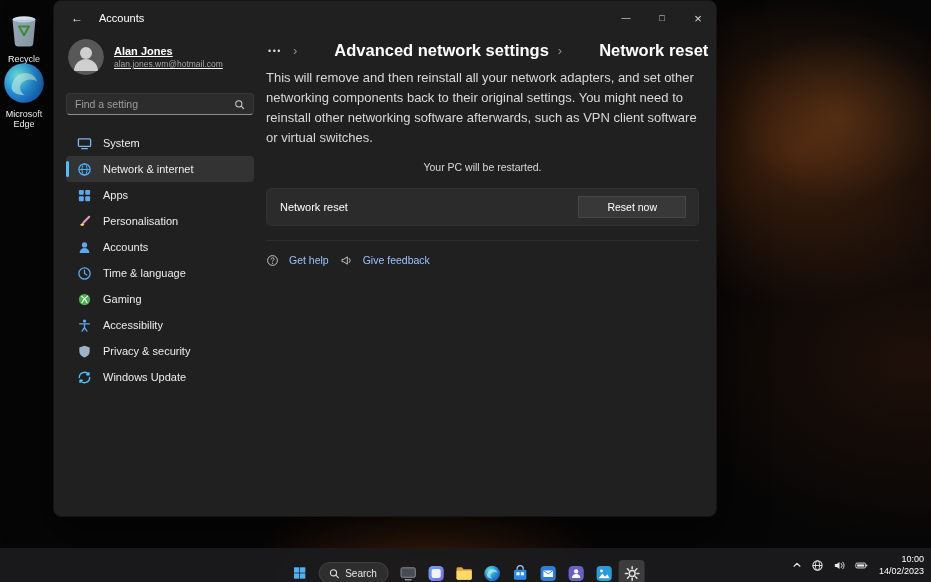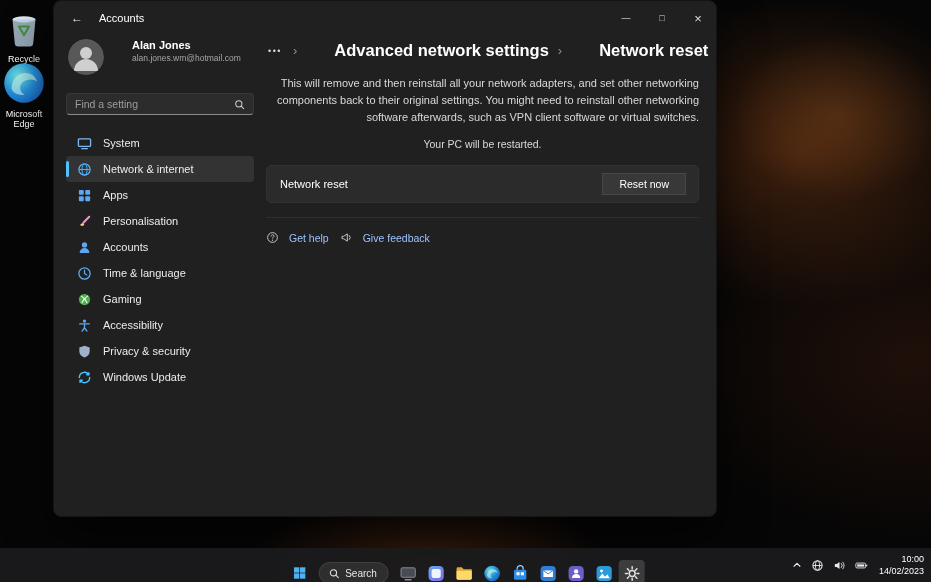--- a/index.html
+++ b/index.html
@@ -32,45 +32,45 @@
   }
   .titlebar { height:34px; display:flex; align-items:center; padding-left:10px; position:relative; }
   .back-btn { width:26px; height:26px; display:grid; place-items:center; color:#e8e8e8; font-size:12px; border-radius:4px; }
   .titlebar-title { font-size:11px; color:#fff; margin-left:9px; }
   .win-controls { position:absolute; right:0; top:0; height:100%; display:flex; }
   .win-btn { width:36px; height:100%; display:grid; place-items:center; color:#dcdcdc; font-size:9px; }
   .win-btn.close-btn { font-size:13px; }
 
   
   .sidebar { position:absolute; left:0; top:34px; width:212px; bottom:0; padding:4px 12px 0; }
-  .profile { display:flex; gap:28px; margin-left:2px; }
+  .profile { display:flex; align-items:center; gap:10px; margin-left:2px;text-decoration:underline; }
   .avatar { width:36px; height:36px; border-radius:50%; overflow:hidden; flex:none; }
   .profile-name { font-size:11px; font-weight:700; color:#fff; }
   .profile-email { font-size:8.5px; color:#a6a6a6; margin-top:2px; }
   .search-box { margin-top:18px; height:22px; background:#2c2c2c; border:1px solid #383838; border-bottom-color:#8d8d8d; border-radius:4px; display:flex; align-items:center; padding:0 8px;gap:48px; }
   .search-box input { flex:1; background:none; border:none; outline:none; color:#e8e8e8; font-size:10.5px; font-family:inherit; min-width:0; }
   .search-box input::placeholder { color:#9d9d9d; }
   .search-icon { width:11px; height:11px; flex:none; }
   .nav { margin-top:15px; display:flex; flex-direction:column; }
   .nav-item { height:26px; display:flex; align-items:center; gap:11px; padding-left:11px; border-radius:4px; position:relative; color:#ececec; font-size:11px; cursor:default; }
   .nav-item.selected { background:#333333; }
   .nav-item.selected::before { content:""; position:absolute; left:0; top:5px; bottom:5px; width:3px; border-radius:2px; background:var(--accent,#4cc2ff); }
   .nav-icon { width:15px; height:15px; flex:none; }
 
   
   .main { position:absolute; left:212px; top:34px; right:17px; bottom:0; }
   .breadcrumb { display:flex; align-items:center; gap:9px; margin-top:6px; }
   .crumb-overflow { color:#d8d8d8; font-size:9px; letter-spacing:1.5px; padding:3px 2px; border-radius:4px; }
   .crumb-sep { color:#8f8f8f; font-size:13px; }
   .crumb { font-size:16.5px; font-weight:700; color:#fff; white-space:nowrap;margin-left:28px; }
-  .description { margin-top:15px; font-size:11px; color:#d9d9d9; line-height:1.55; max-width:441px;text-align:right; }
+  .description { margin-top:8px; font-size:13px; color:#d9d9d9; line-height:1.55; max-width:441px; }
   .restart-note { margin-top:12px; font-size:10.5px; color:#d9d9d9;text-align:center; }
   .card { margin-top:15px; height:38px; background:#2b2b2b; border:1px solid #313131; border-radius:5px; display:flex; align-items:center; padding:0 12px 0 13px; }
   .card-label { font-size:11px; color:#fff; }
-  .reset-btn { margin-left:auto; padding:4px 16px; background:#383838; border:1px solid #474747; border-radius:0; color:#fff; font-size:10.5px; font-family:inherit; cursor:default; }
+  .reset-btn { margin-left:auto; padding:4px 28px; background:#383838; border:1px solid #474747; border-radius:0; color:#fff; font-size:10.5px; font-family:inherit; cursor:default; }
   .help-section { margin-top:14px; border-top:1px solid #2d2d2d; padding-top:13px; display:flex; gap:11px; }
   .help-link { display:flex; align-items:center; gap:10px; width:max-content; }
   .help-icon { width:13px; height:13px; flex:none; }
   .help-label { font-size:10.5px; color:var(--link,#9cc2ff); }
 
   
   .taskbar { position:absolute; left:0; right:0; bottom:0; height:34px; background:rgba(27,27,29,0.94); }
   .tb-center { position:absolute; left:50%; top:8px; transform:translateX(-50%); height:100%; display:flex; align-items:center; gap:2px; }
   .tb-btn { width:26px; height:26px; border-radius:4px; display:grid; place-items:center; position:relative; }
   .tb-btn svg { width:19px; height:19px; }

